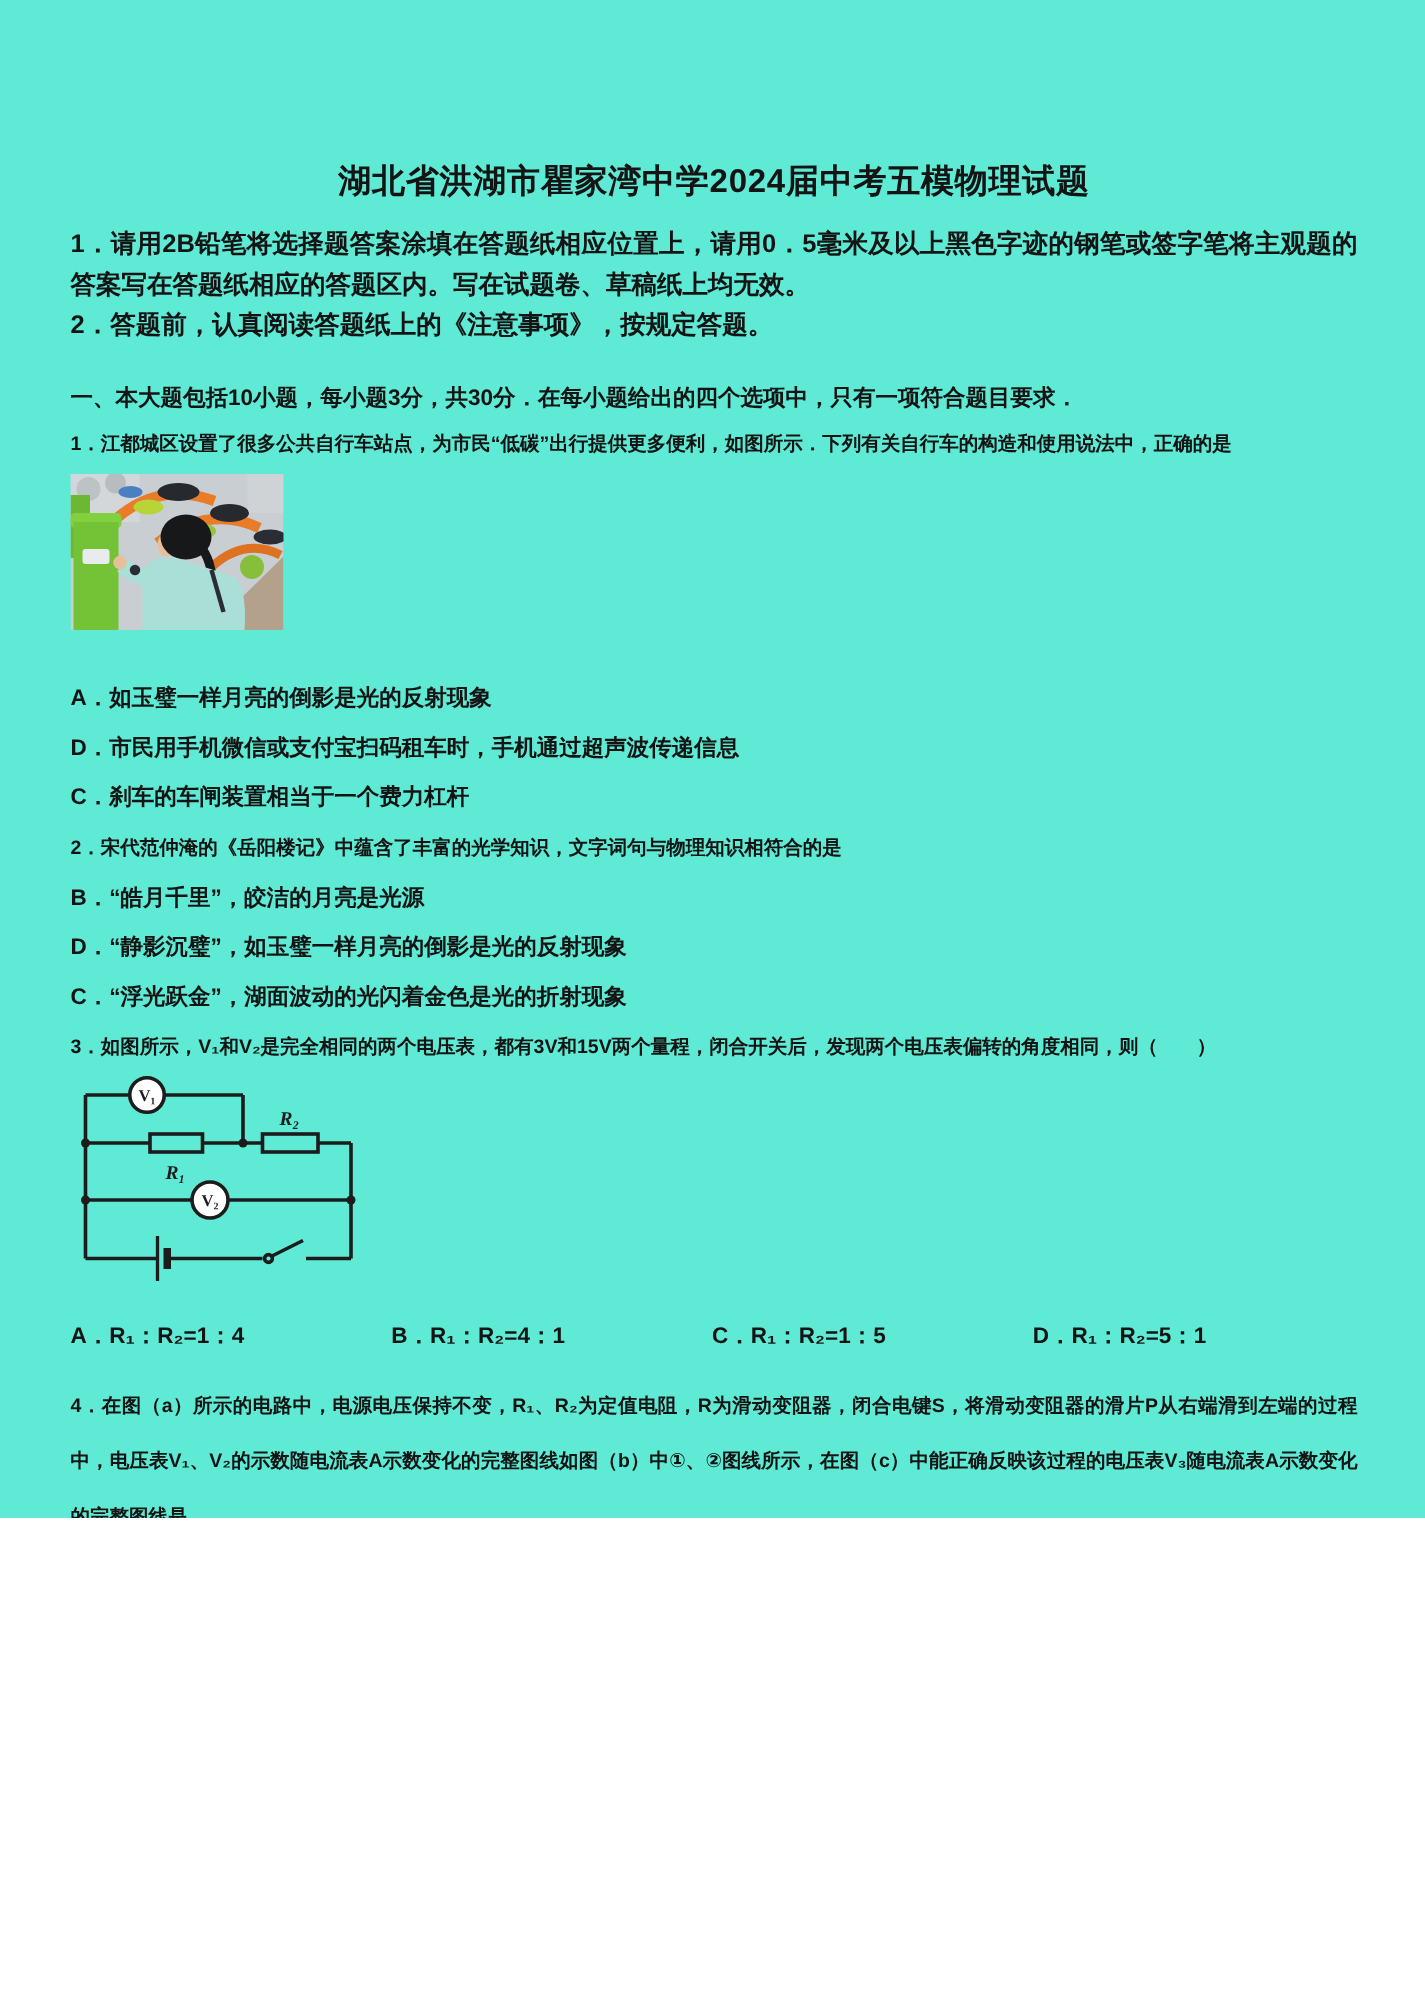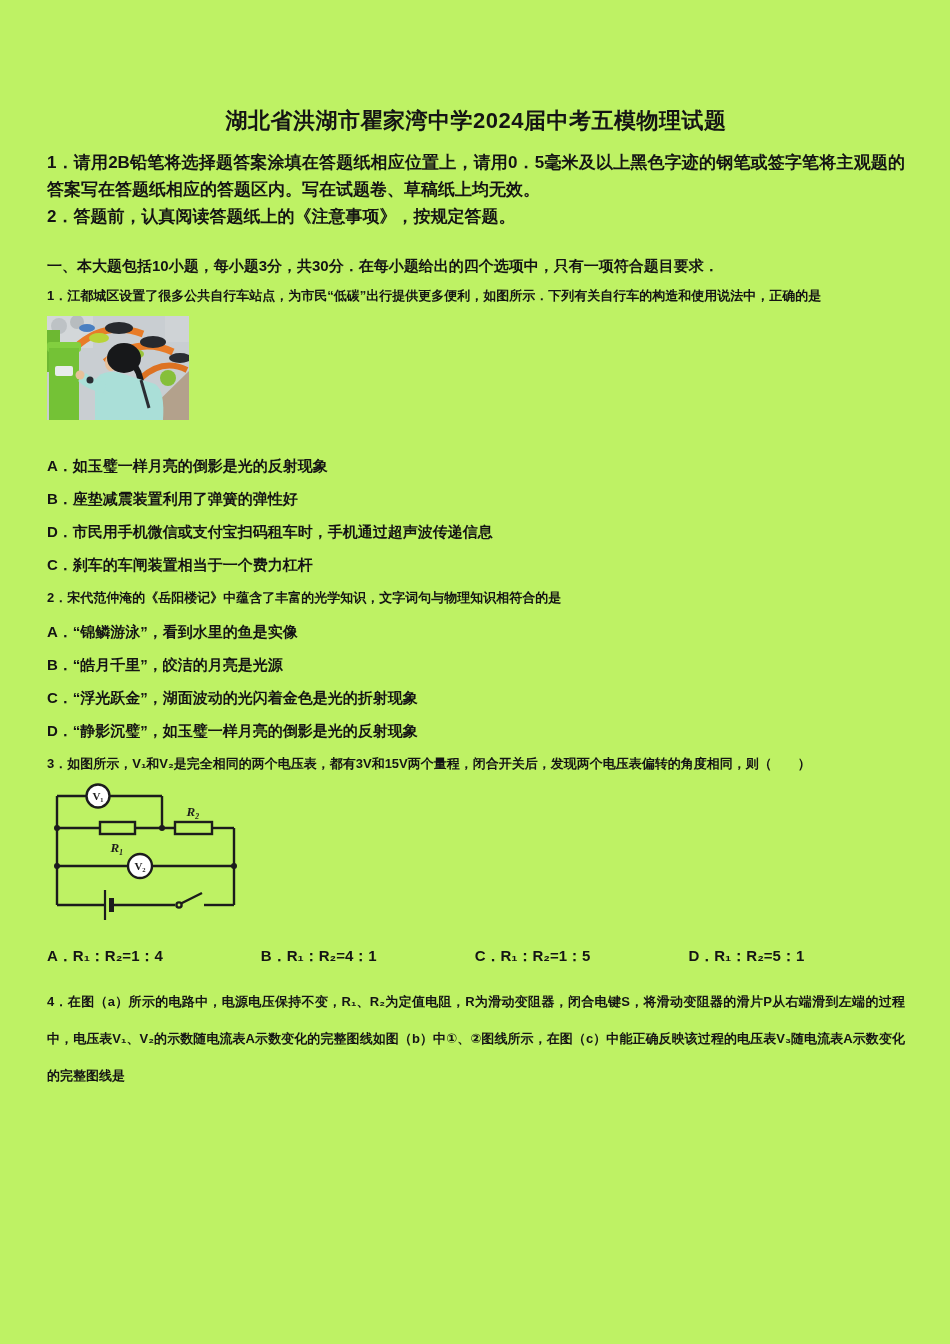--- a/index.html
+++ b/index.html
@@ -1,23 +1,23 @@
 <!DOCTYPE html>
 <html><head>
 <meta charset="utf-8">
 <style>
   html, body { margin: 0; padding: 0; background: #ffffff; }
   .page {
     position: relative;
     width: 950px;
-    height: 1344px;
+    height: 1012px;
     margin: 0 auto;
     box-sizing: border-box;
     padding: 106px 45px 0 47px;
-    background: #bef264;
+    background: #5eead4;
     font-family: "Liberation Sans", "DejaVu Sans", sans-serif;
     font-weight: 700;
     color: #141414;
     overflow: hidden;
   }
   .title {
     margin: 0 0 13px 0;
     font-size: 22px;
     line-height: 30px;
     text-align: center;
@@ -116,33 +116,31 @@
         <path d="M48 66 Q52 54 70 56 L108 68 Q118 74 116 104 L48 104 Z" fill="#aadfd8"></path>
         <path d="M58 72 Q42 68 35 61" stroke="#aadfd8" stroke-width="11" fill="none"></path>
         <circle cx="33" cy="59" r="4.5" fill="#e6c09a"></circle>
         <circle cx="43" cy="64" r="3.5" fill="#2a2d33"></circle>
         <path d="M94 64 L102 92" stroke="#2a2d33" stroke-width="3" fill="none"></path>
       </svg>
     </div>
 
     <div class="opt-list">
       <div class="opt">A．如玉璧一样月亮的倒影是光的反射现象</div>
-      <div class="opt">B．座垫减震装置利用了弹簧的弹性好</div>
       <div class="opt">D．市民用手机微信或支付宝扫码租车时，手机通过超声波传递信息</div>
       <div class="opt">C．刹车的车闸装置相当于一个费力杠杆</div>
     </div>
   </div>
 
   <div>
     <div class="stem">2．宋代范仲淹的《岳阳楼记》中蕴含了丰富的光学知识，文字词句与物理知识相符合的是</div>
     <div>
-      <div class="opt">A．“锦鳞游泳”，看到水里的鱼是实像</div>
       <div class="opt">B．“皓月千里”，皎洁的月亮是光源</div>
+      <div class="opt">D．“静影沉璧”，如玉璧一样月亮的倒影是光的反射现象</div>
       <div class="opt">C．“浮光跃金”，湖面波动的光闪着金色是光的折射现象</div>
-      <div class="opt">D．“静影沉璧”，如玉璧一样月亮的倒影是光的反射现象</div>
     </div>
   </div>
 
   <div>
     <div class="stem stem-q3">3．如图所示，V₁和V₂是完全相同的两个电压表，都有3V和15V两个量程，闭合开关后，发现两个电压表偏转的角度相同，则（　　）</div>
 
     <div class="circuit-wrap">
       <svg width="222" height="152" viewBox="0 0 222 152">
         <g stroke="#1c1c1c" stroke-width="2.4" fill="none">
 

